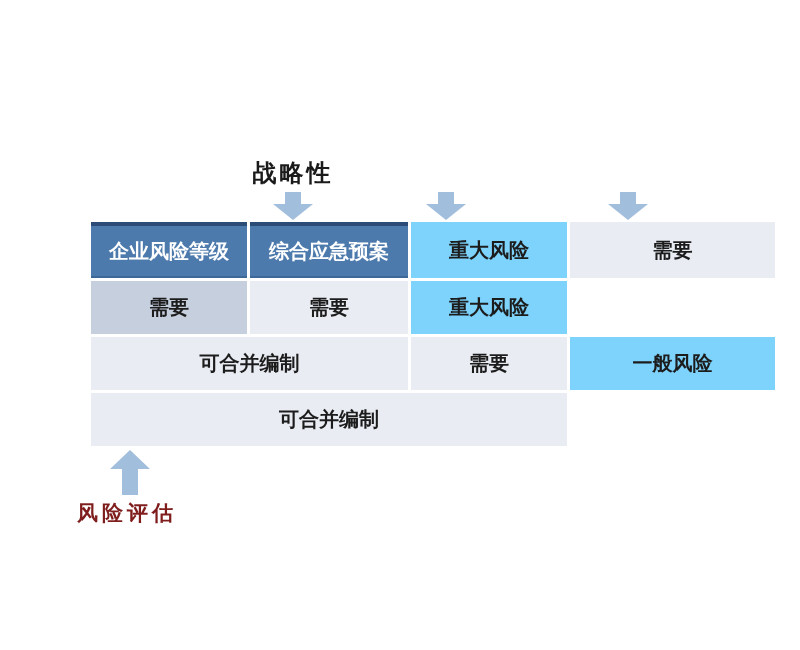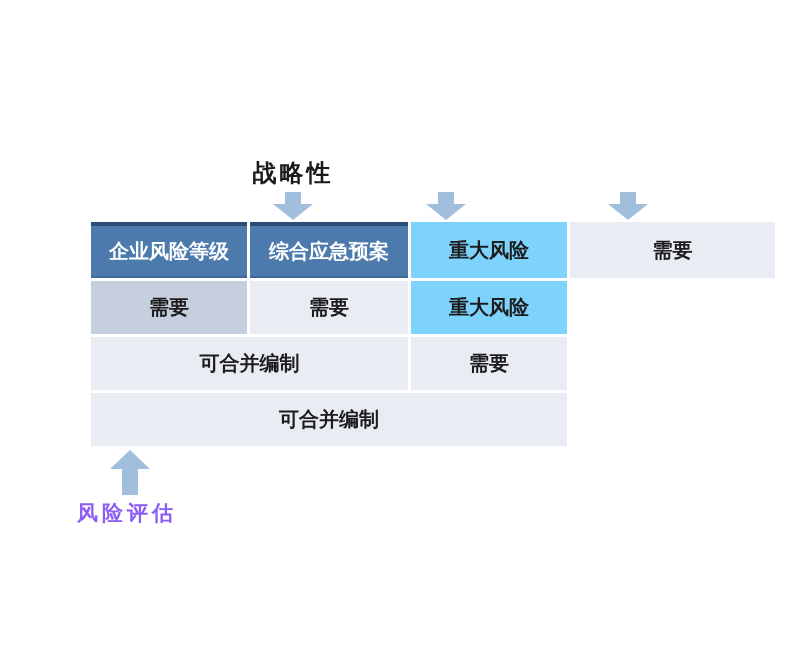--- a/index.html
+++ b/index.html
@@ -78,21 +78,21 @@
 
   
   .assessment-label {
     position: absolute;
     left: 77px;
     top: 499px;
     font-family: "Liberation Serif", serif;
     font-weight: bold;
     font-size: 21px;
     letter-spacing: 4px;
-    color: #8b5cf6;
+    color: #7f1d1d;
     white-space: nowrap;
   }
 </style>
 </head>
 <body>
 
 <div class="canvas">
 
   <div class="top-label" style="left:223px">战略性</div>
 
@@ -113,20 +113,21 @@
 
     <div class="cell rowlabel">重大风险</div>
     <div class="cell light">需要</div>
     <div class="cell highlight">需要</div>
     <div class="cell light">需要</div>
 
     <div class="cell rowlabel">重大风险</div>
     <div class="cell light span2">可合并编制</div>
     <div class="cell light">需要</div>
 
+    <div class="cell rowlabel">一般风险</div>
     <div class="cell light span3">可合并编制</div>
   </div>
 
   <svg class="up-arrow" width="40" height="45">
     <polygon class="arrow-shape" points="20,0 0,19 12,19 12,45 28,45 28,19 40,19"></polygon>
   </svg>
   <div class="assessment-label">风险评估</div>
 
 </div>
 

